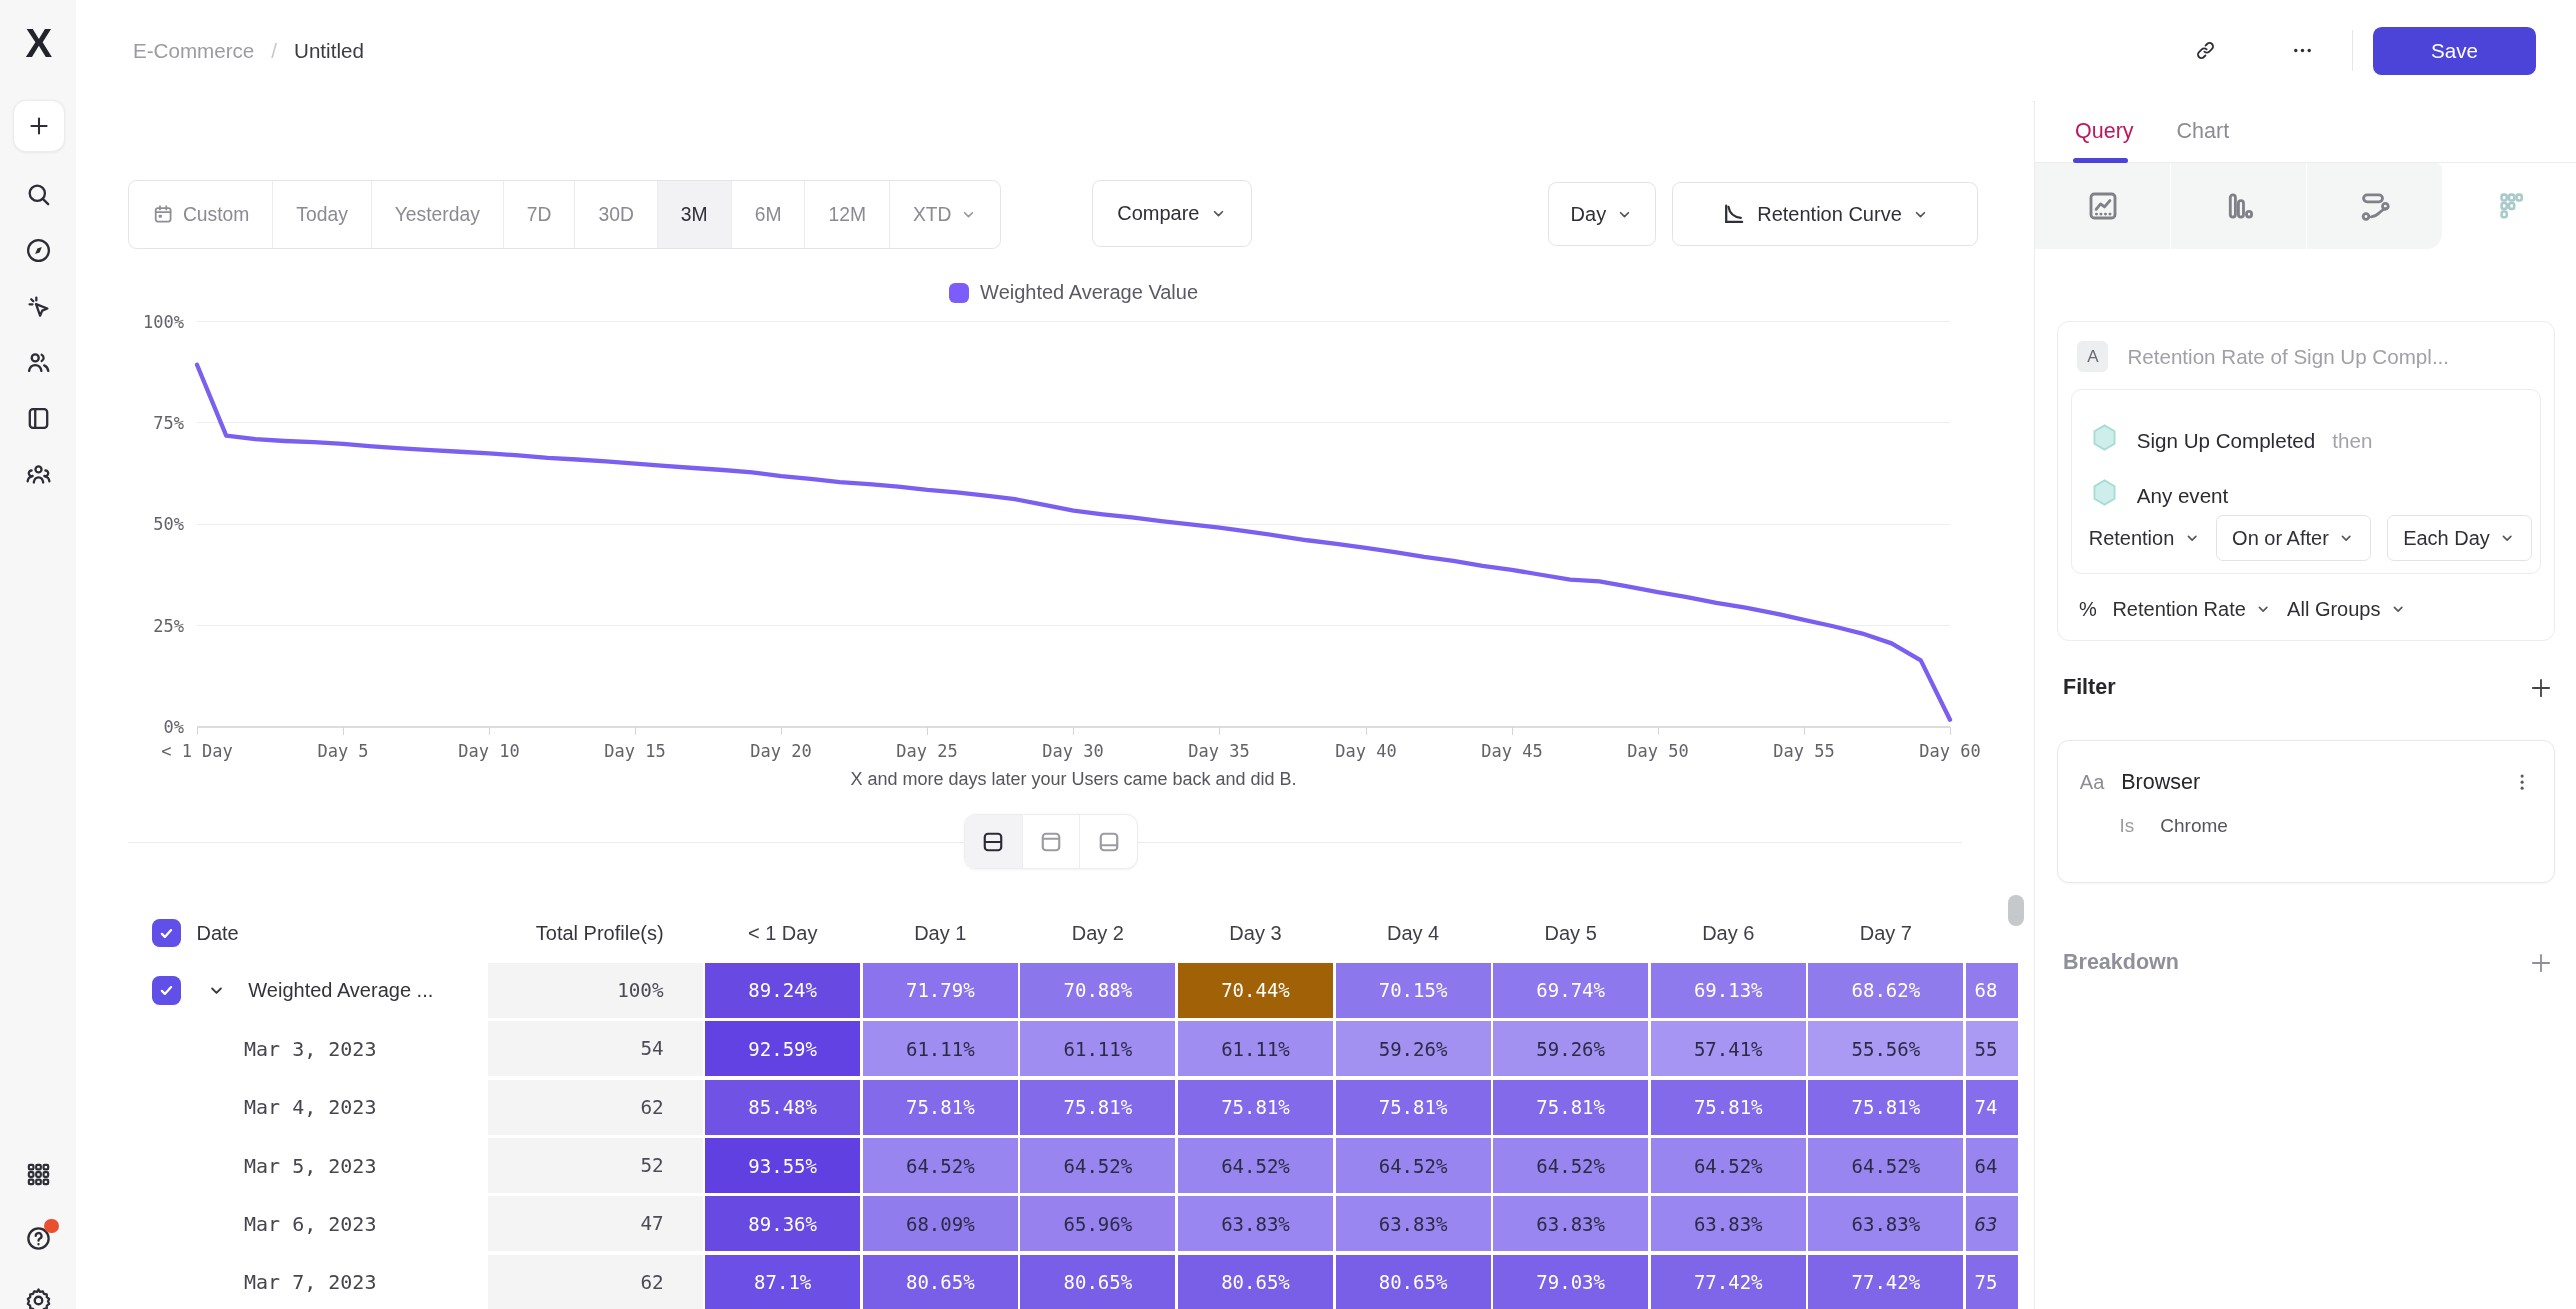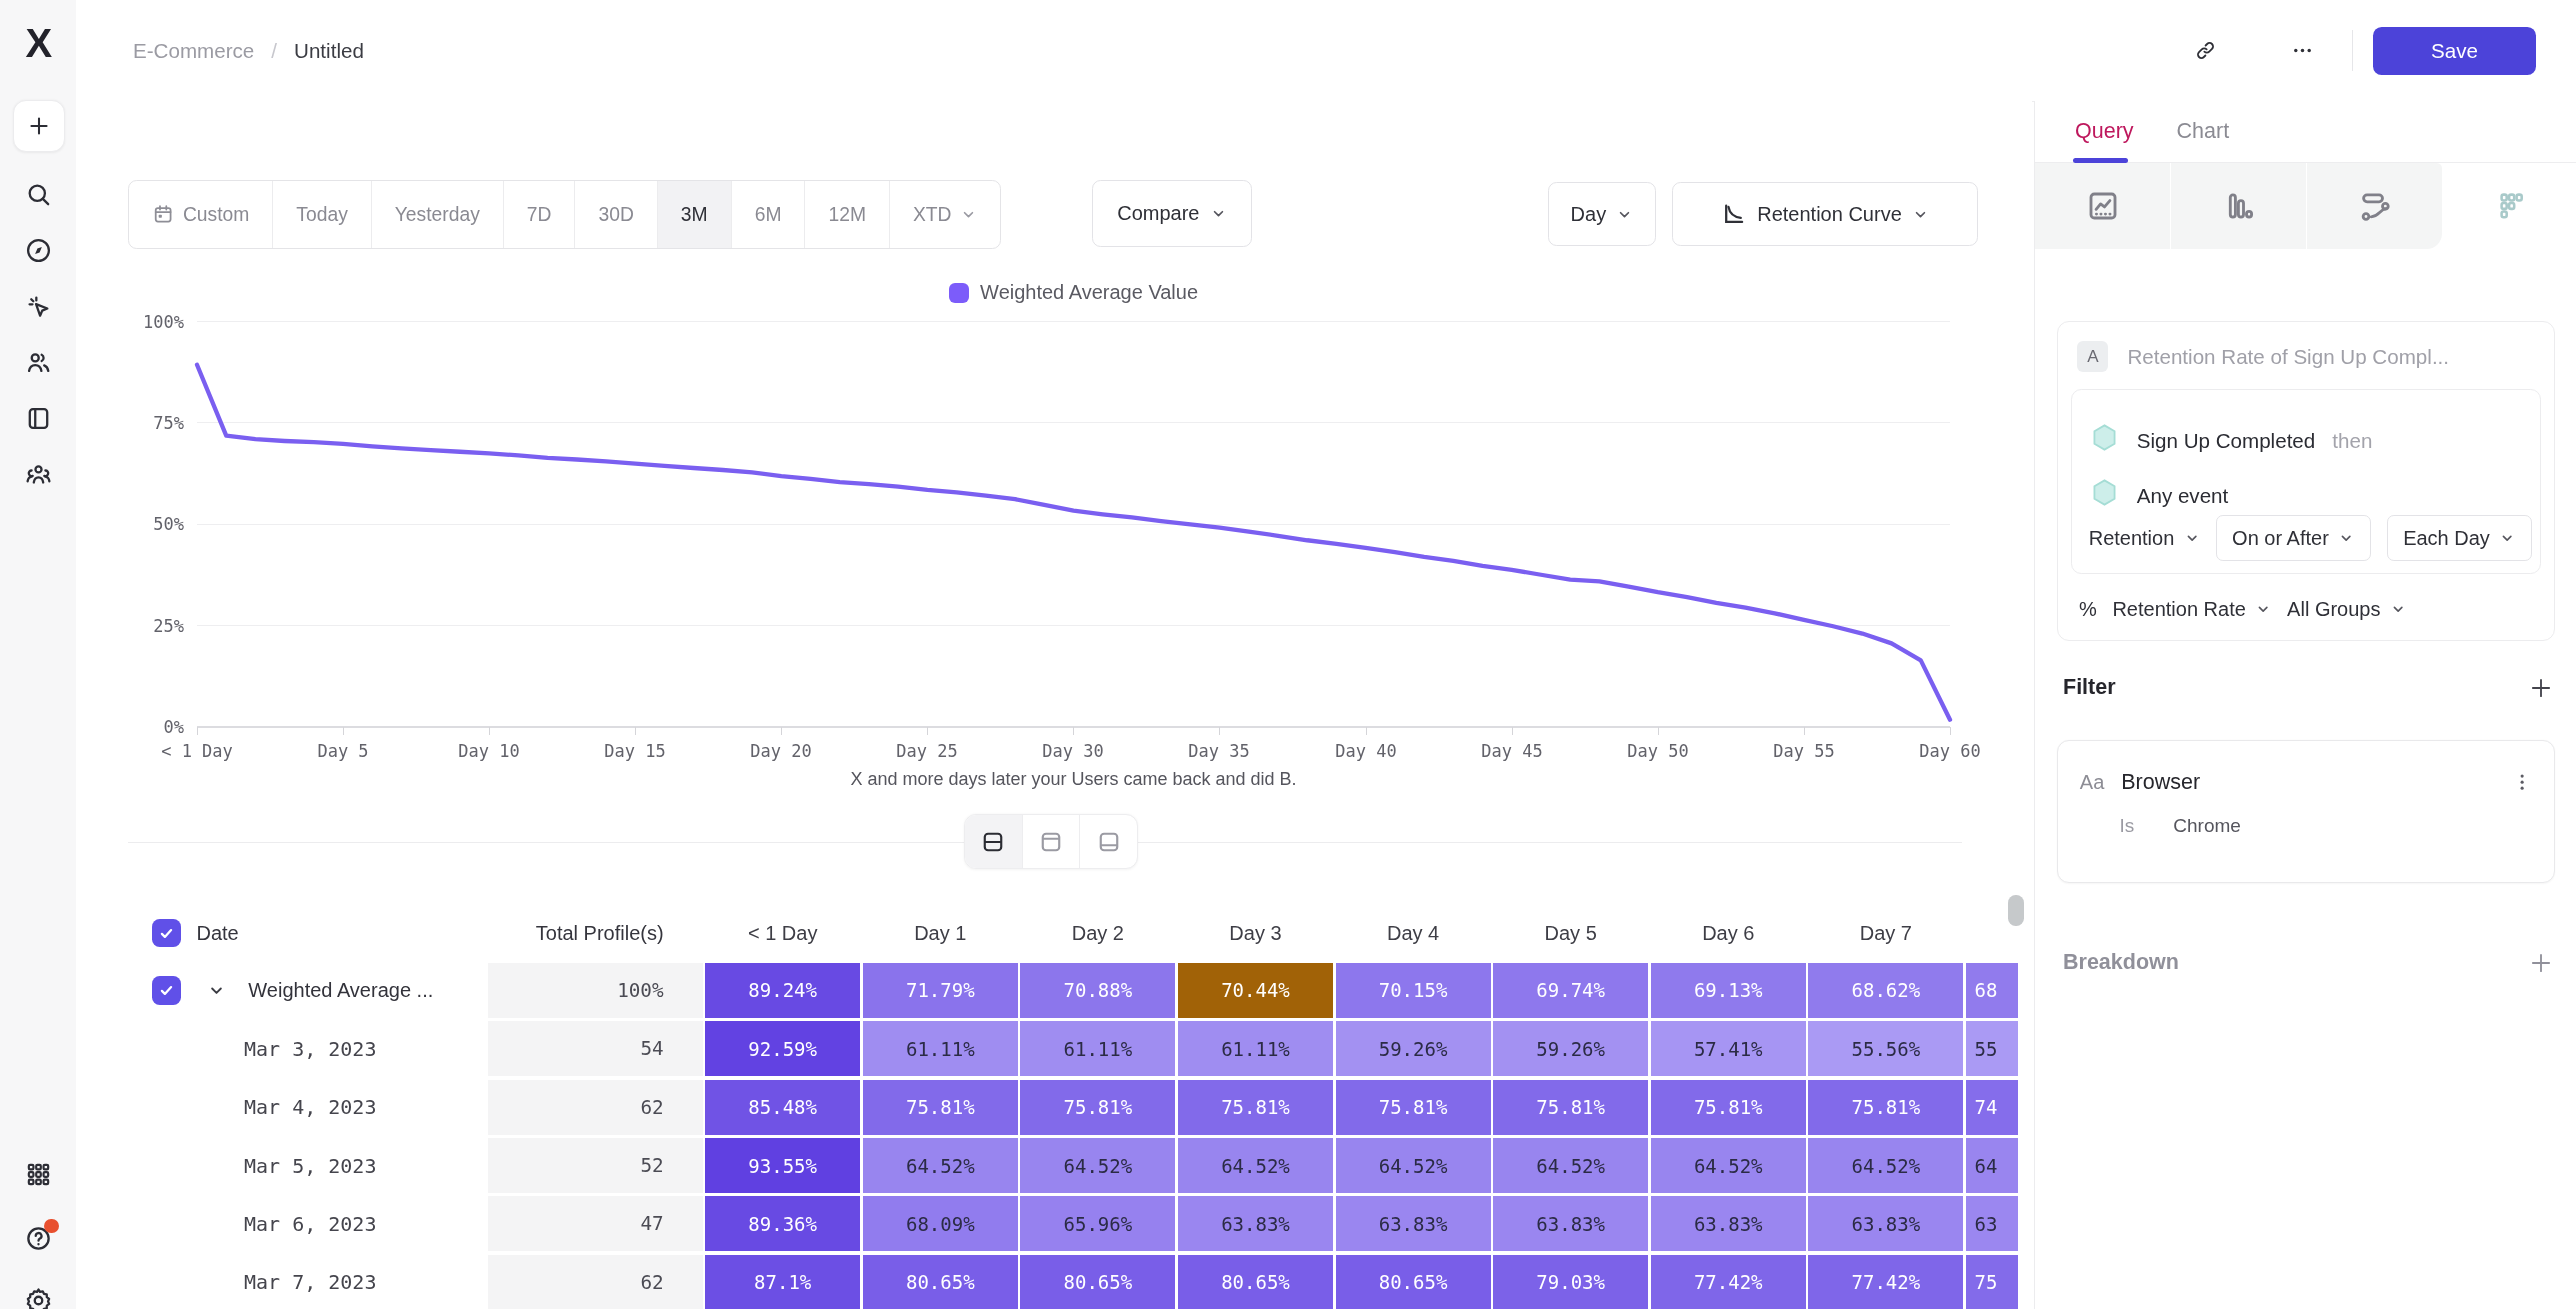--- a/index.html
+++ b/index.html
@@ -140,21 +140,21 @@
   #breakdown-head{top:839px;}
   #breakdown-head .sec-title{font-size:21.5px;font-weight:600;color:#90909a;}
   #breakdown-head .plus-ic{color:#90909a;}
 
   #browser-card{position:absolute;left:21.5px;top:639px;width:498px;height:143px;box-sizing:border-box;
                 border:0.9px solid #e9e9eb;border-radius:12px;background:#fff;box-shadow:0 0.9px 1.7px rgba(0,0,0,.04);}
   .fc-row1{display:flex;align-items:center;gap:17px;height:52px;margin:15.5px 20.6px 0 22.3px;}
   .fc-type{font-size:20px;color:#8d8d95;}
   .fc-name{font-size:21.5px;font-weight:500;color:#26262c;}
   .kebab{margin-left:auto;width:22.3px;height:22.3px;color:#5c5c64;}
-  .fc-row2{display:flex;align-items:center;gap:39px;margin:6.9px 20.6px 0 62px;}
+  .fc-row2{display:flex;align-items:center;gap:26px;margin:6.9px 20.6px 0 62px;}
   .fc-op{font-size:19px;color:#9a9aa2;}
   .fc-val{font-size:19px;color:#55555d;}
 </style>
 </head>
 <body>
 
 <div id="sidebar">
   <div id="logo">X</div>
   <div id="plus-btn">
     <span class="ic">
@@ -537,21 +537,21 @@
         </div>
         <div class="c-total">47</div>
         <div class="c-val" style="background: rgb(104, 74, 227); color: rgb(255, 255, 255);">89.36%</div>
         <div class="c-val" style="background: rgb(145, 124, 238); color: rgb(43, 43, 69);">68.09%</div>
         <div class="c-val" style="background: rgb(150, 129, 239); color: rgb(43, 43, 69);">65.96%</div>
         <div class="c-val" style="background: rgb(154, 134, 240); color: rgb(43, 43, 69);">63.83%</div>
         <div class="c-val" style="background: rgb(154, 134, 240); color: rgb(43, 43, 69);">63.83%</div>
         <div class="c-val" style="background: rgb(154, 134, 240); color: rgb(43, 43, 69);">63.83%</div>
         <div class="c-val" style="background: rgb(154, 134, 240); color: rgb(43, 43, 69);">63.83%</div>
         <div class="c-val" style="background: rgb(154, 134, 240); color: rgb(43, 43, 69);">63.83%</div>
-        <div class="c-val c-clip" style="background: rgb(155, 135, 240); color: rgb(43, 43, 69);">63</div>
+        <div class="c-val c-clip" style="background: rgb(155, 135, 240); color: rgb(43, 43, 69); font-style: italic;">63</div>
       </div>
       <div class="t-row">
         <div class="c-date">
           <span class="d-date">Mar 7, 2023</span>
         </div>
         <div class="c-total">62</div>
         <div class="c-val" style="background: rgb(108, 79, 228); color: rgb(255, 255, 255);">87.1%</div>
         <div class="c-val" style="background: rgb(121, 94, 232); color: rgb(255, 255, 255);">80.65%</div>
         <div class="c-val" style="background: rgb(121, 94, 232); color: rgb(255, 255, 255);">80.65%</div>
         <div class="c-val" style="background: rgb(121, 94, 232); color: rgb(255, 255, 255);">80.65%</div>

